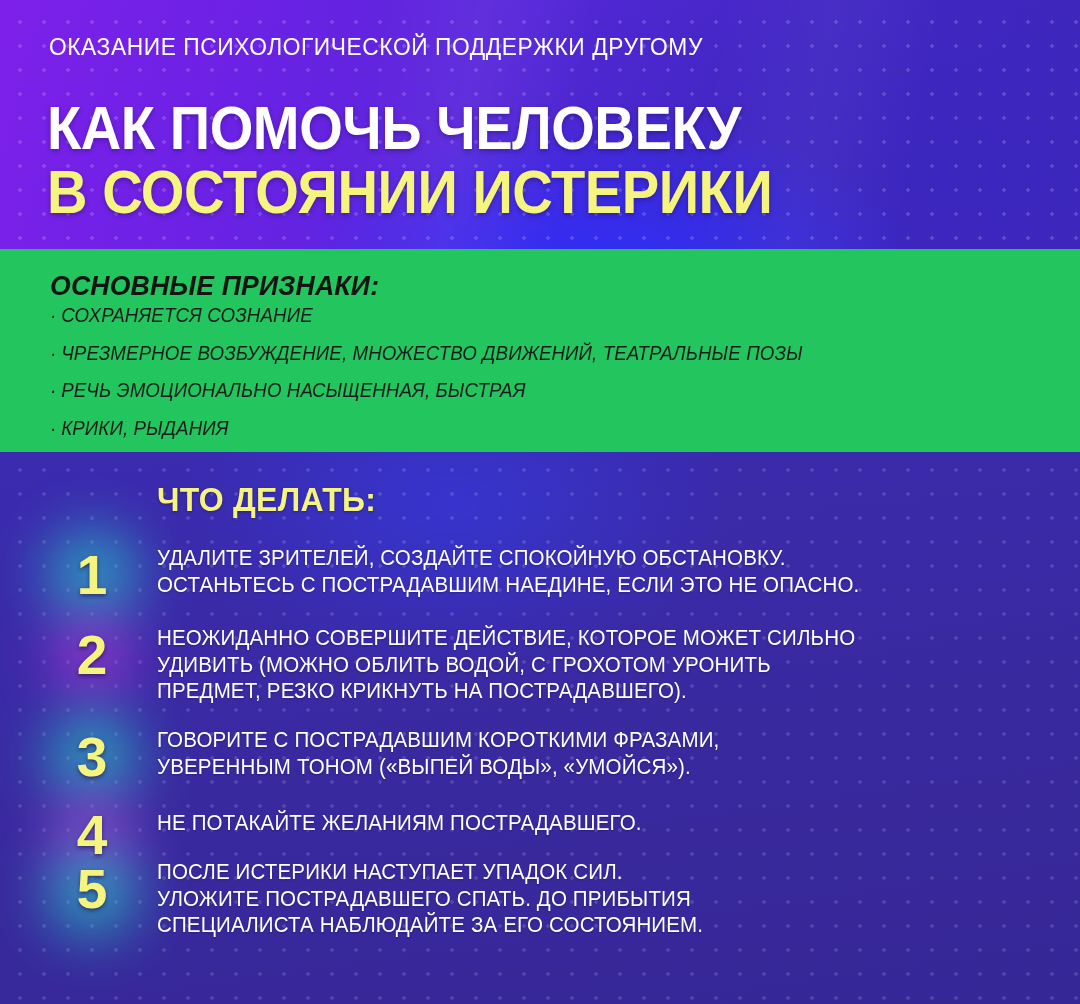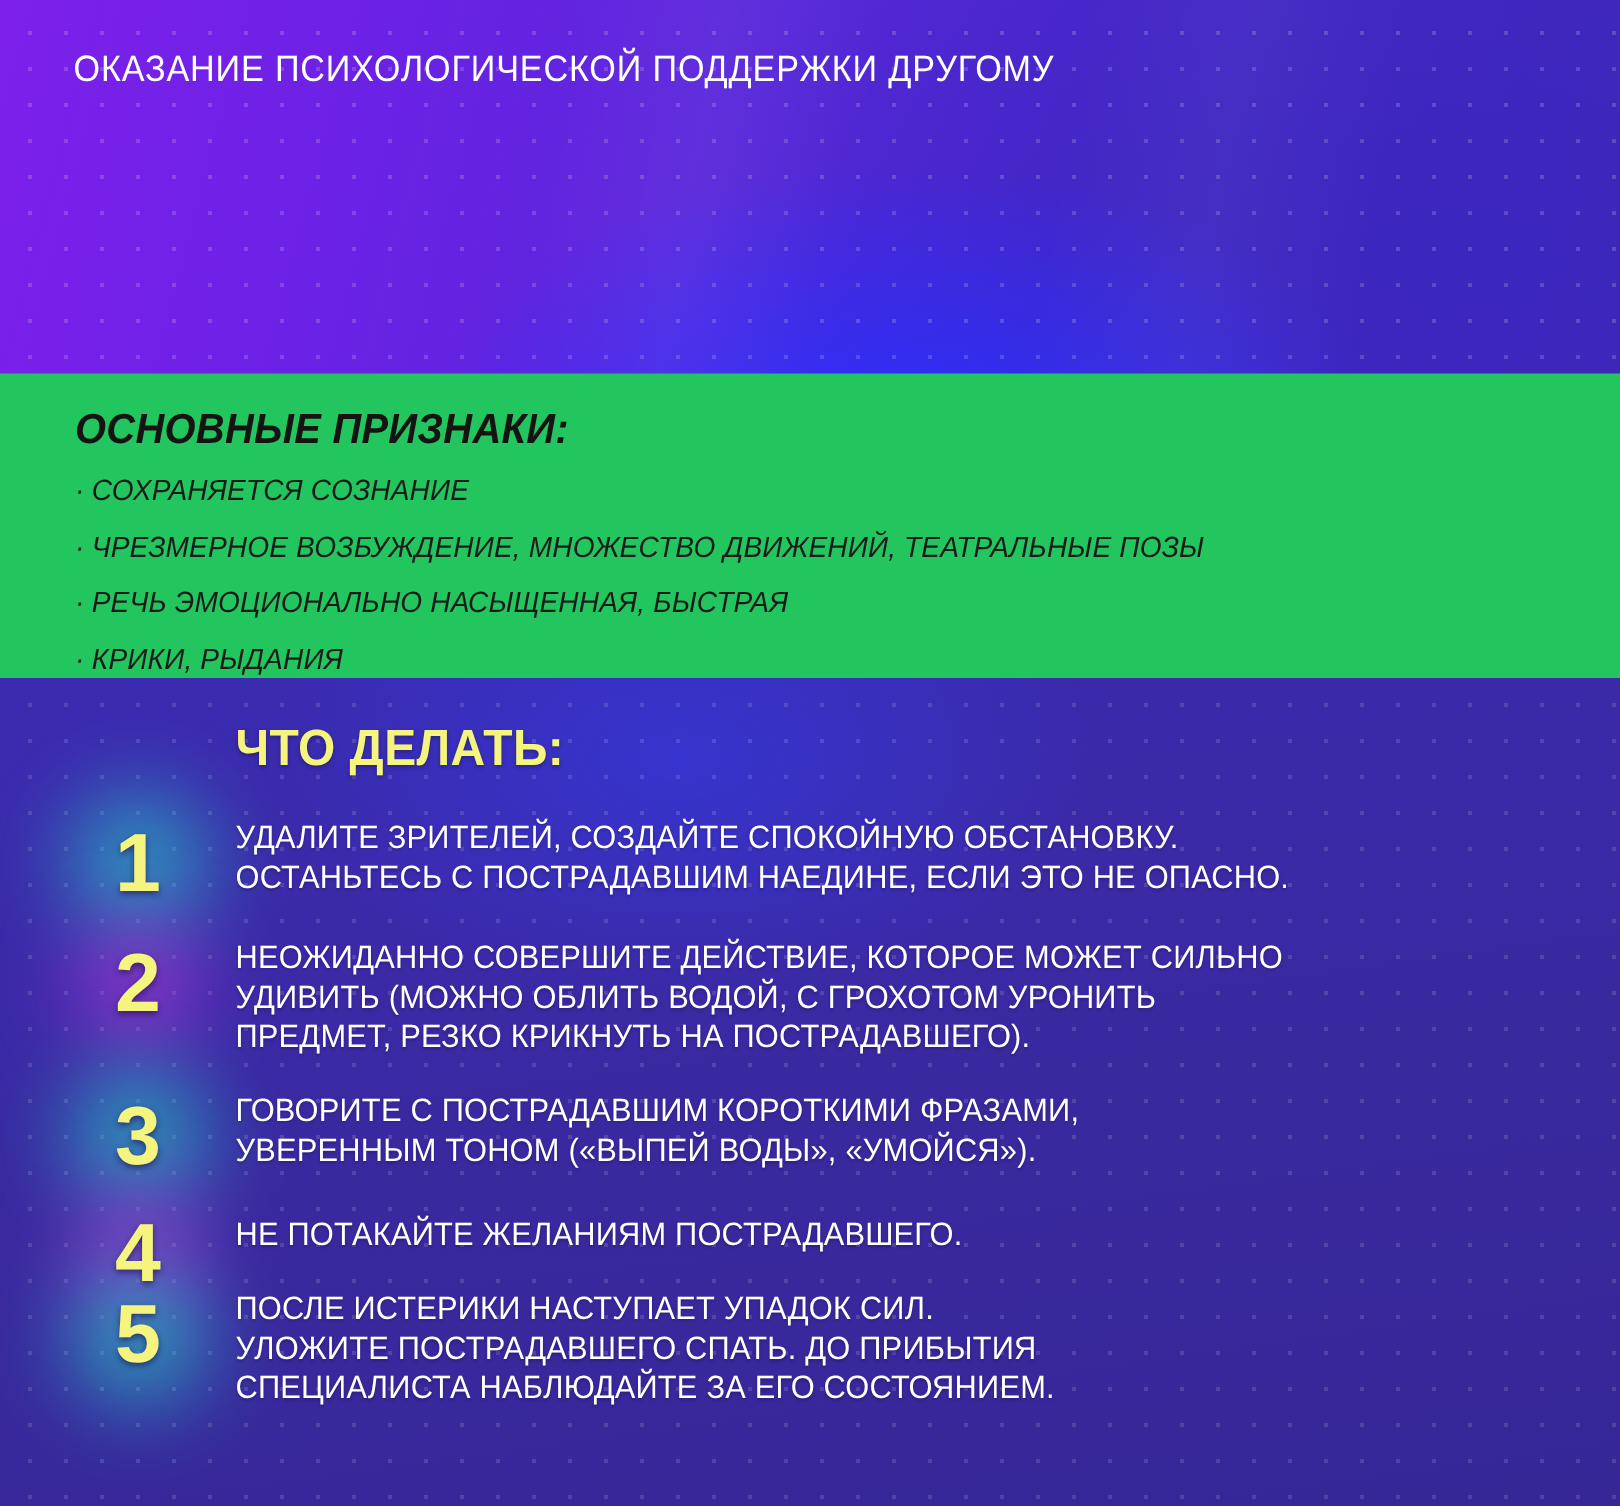--- a/index.html
+++ b/index.html
@@ -91,21 +91,21 @@
     position:absolute; left:50px; top:21px;
     color:#141414;
     font-size:28px;
     font-weight:700;
     font-style:italic;
     letter-spacing:0.2px;
     transform:scaleX(0.95);
     transform-origin:left center;
     white-space:nowrap;
   }
-  .signs{ position:absolute; left:50px; top:68px; width:990px; list-style:none; }
+  .signs{ position:absolute; left:50px; top:56px; width:990px; list-style:none; }
   .sign{
     color:#1b1b1b;
     font-size:19.5px;
     font-style:italic;
     font-weight:400;
     letter-spacing:0.1px;
     line-height:20px;
     margin-bottom:17.5px;
     white-space:nowrap;
     transform:scaleX(0.96);
@@ -176,20 +176,24 @@
   .step-text span{ display:block; white-space:nowrap; }
 </style>
 </head>
 <body>
 
 <div id="poster">
 
   <div class="header">
     <div class="hdr-diag"></div>
     <div class="kicker">ОКАЗАНИЕ ПСИХОЛОГИЧЕСКОЙ ПОДДЕРЖКИ ДРУГОМУ</div>
+    <div class="title">
+      <span class="title-line l1">КАК ПОМОЧЬ ЧЕЛОВЕКУ</span>
+      <span class="title-line l2">В СОСТОЯНИИ ИСТЕРИКИ</span>
+    </div>
   </div>
 
   <div class="panel">
     <div class="panel-title">ОСНОВНЫЕ ПРИЗНАКИ:</div>
     <ul class="signs" id="signs-list">
         <li class="sign"><span class="dot-mark">·</span><span>СОХРАНЯЕТСЯ СОЗНАНИЕ</span></li>
         <li class="sign"><span class="dot-mark">·</span><span>ЧРЕЗМЕРНОЕ ВОЗБУЖДЕНИЕ, МНОЖЕСТВО ДВИЖЕНИЙ, ТЕАТРАЛЬНЫЕ ПОЗЫ</span></li>
         <li class="sign"><span class="dot-mark">·</span><span>РЕЧЬ ЭМОЦИОНАЛЬНО НАСЫЩЕННАЯ, БЫСТРАЯ</span></li>
         <li class="sign"><span class="dot-mark">·</span><span>КРИКИ, РЫДАНИЯ</span></li>
       </ul>

